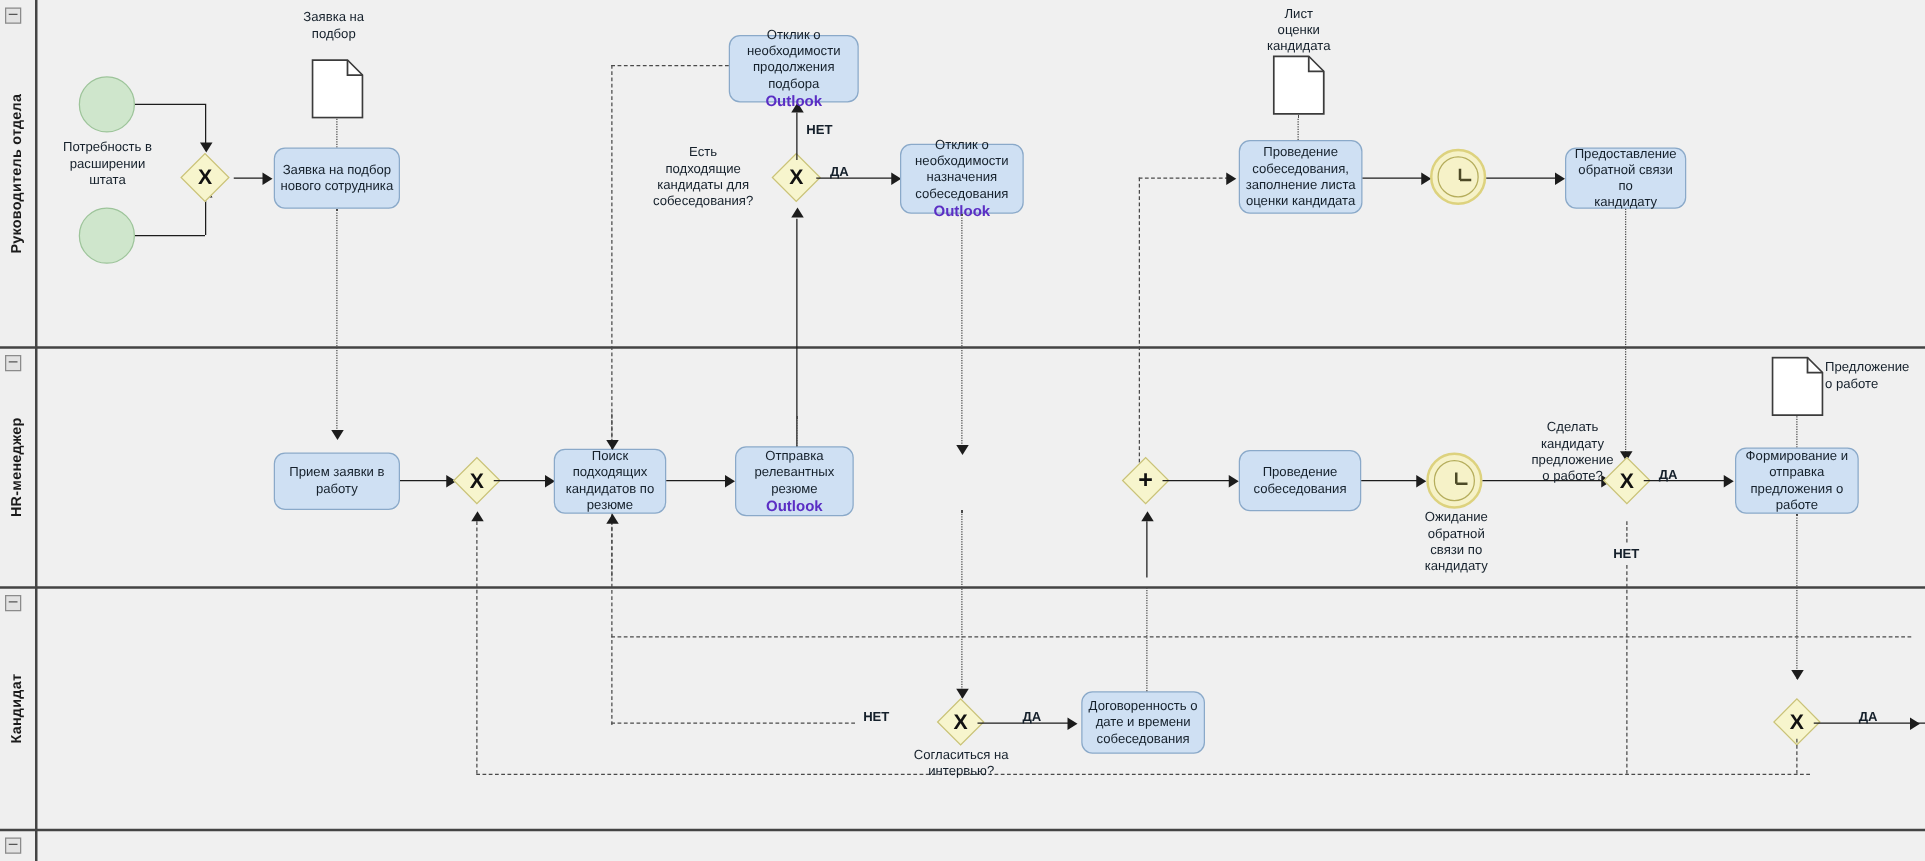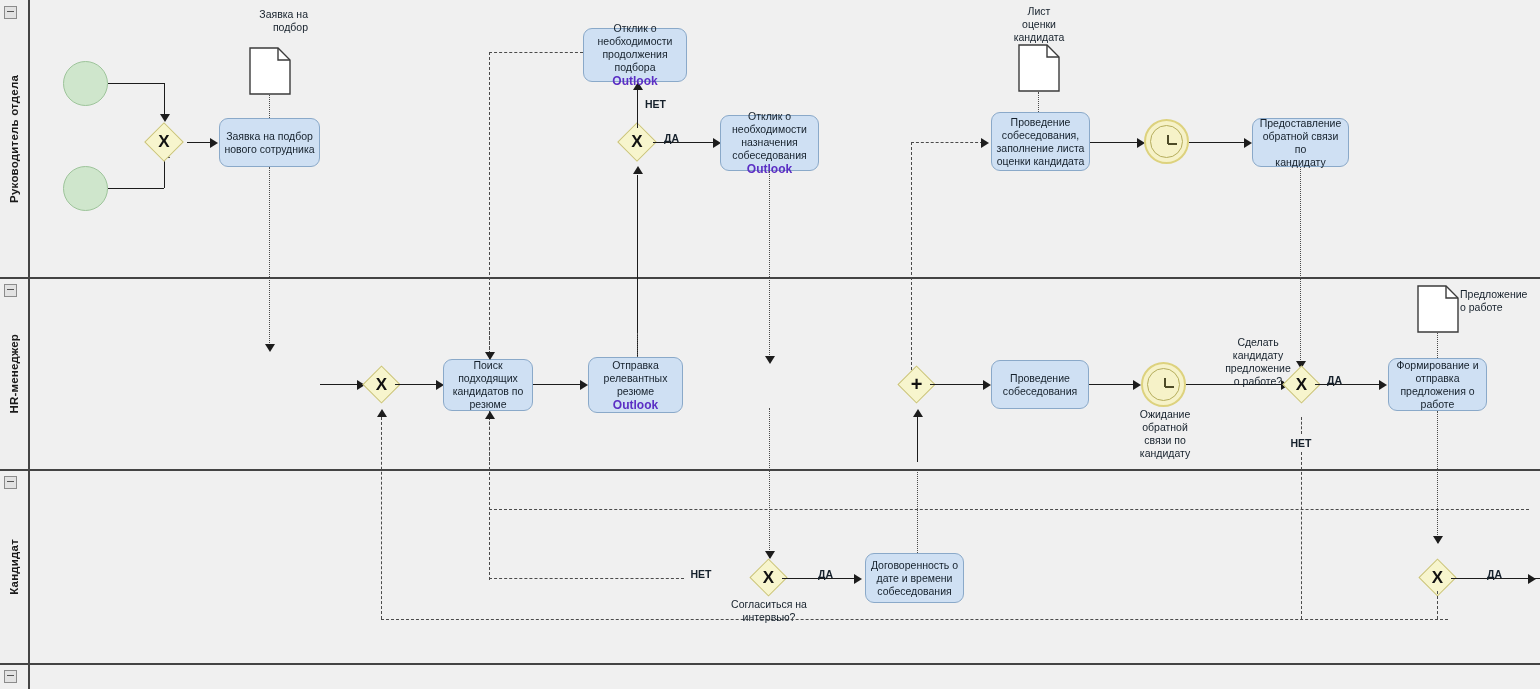--- a/index.html
+++ b/index.html
@@ -108,55 +108,62 @@
   <div class="lane-header" style="top:664px;height:25px;">
     <div class="collapse-box" style="top:6px;"></div>
   </div>
 
   <div class="pool-border" style="left:0;top:277px;width:1540px;height:2px;"></div>
   <div class="pool-border" style="left:0;top:469px;width:1540px;height:2px;"></div>
   <div class="pool-border" style="left:0;top:663px;width:1540px;height:2px;"></div>
   <div class="pool-border" style="left:28px;top:0;width:1.5px;height:689px;"></div>
 
   <div class="ev-start" style="left:63px;top:61px;width:45px;height:45px;"></div>
+  <div class="lab" style="left:30px;top:112px;width:112px;white-space:pre-line;">Потребность в
+расширении
+штата</div>
 
   <div class="ev-start" style="left:63px;top:166px;width:45px;height:45px;"></div>
 
   <div class="conn h" style="left:108px;top:83px;width:56px;"></div>
   <div class="conn v" style="left:164px;top:83px;height:32px;"></div>
   <div class="arw dn" style="left:160px;top:114px;"></div>
 
   <div class="conn h" style="left:108px;top:188px;width:56px;"></div>
   <div class="conn v" style="left:164px;top:158px;height:30px;"></div>
   <div class="arw up" style="left:160px;top:150px;"></div>
 
   <div class="gw" style="left:150px;top:128px;width:28px;height:28px;"></div>
   <div class="gw-mark" style="left:150px;top:128px;width:28px;height:28px;">X</div>
 
   <div class="conn h" style="left:187px;top:142px;width:25px;"></div>
   <div class="arw rt" style="left:210px;top:138px;"></div>
 
-  <div class="lab" style="left:198px;top:8px;width:110px;white-space:pre-line;text-align:right;">Заявка на
+  <div class="lab" style="left:212px;top:8px;width:110px;white-space:pre-line;">Заявка на
 подбор</div>
   <div class="doc" style="left:249px;top:47px;">
     <svg width="42" height="48" viewBox="0 0 42 48">
         <path d="M1 1 H29 L41 13 V47 H1 Z" fill="#ffffff" stroke="#3b3b3b" stroke-width="1.4"></path>
         <path d="M29 1 V13 H41" fill="none" stroke="#3b3b3b" stroke-width="1.4"></path>
       </svg>
   </div>
   <div class="conn v dot" style="left:269px;top:95px;height:23px;"></div>
 
   <div class="task" style="left:219px;top:118px;width:101px;height:49px;">
     <span class="lbl" style="white-space:pre-line;">Заявка на подбор
 нового сотрудника</span>
   </div>
 
   <div class="conn v dot" style="left:269px;top:167px;height:178px;"></div>
   <div class="arw dn" style="left:265px;top:344px;"></div>
 
+  <div class="lab" style="left:505px;top:116px;width:115px;white-space:pre-line;">Есть
+подходящие
+кандидаты для
+собеседования?</div>
   <div class="gw" style="left:623px;top:128px;width:28px;height:28px;"></div>
   <div class="gw-mark" style="left:623px;top:128px;width:28px;height:28px;">X</div>
 
   <div class="conn v" style="left:637px;top:175px;height:188px;"></div>
   <div class="arw up" style="left:633px;top:166px;"></div>
 
   <div class="conn v" style="left:637px;top:90px;height:38px;"></div>
   <div class="arw up" style="left:633px;top:82px;"></div>
   <div class="lab b" style="left:645px;top:98px;width:30px;text-align:left;">НЕТ</div>
 
@@ -217,20 +224,24 @@
   <div class="conn h" style="left:1189px;top:142px;width:58px;"></div>
   <div class="arw rt" style="left:1244px;top:138px;"></div>
   <div class="task" style="left:1252px;top:118px;width:97px;height:49px;">
     <span class="lbl" style="white-space:pre-line;">Предоставление
 обратной связи по
 кандидату</span>
   </div>
   <div class="conn v dot" style="left:1300px;top:167px;height:195px;"></div>
   <div class="arw dn" style="left:1296px;top:361px;"></div>
 
+  <div class="task" style="left:219px;top:362px;width:101px;height:46px;">
+    <span class="lbl" style="white-space:pre-line;">Прием заявки в
+работу</span>
+  </div>
   <div class="conn h" style="left:320px;top:384px;width:40px;"></div>
   <div class="arw rt" style="left:357px;top:380px;"></div>
 
   <div class="gw" style="left:368px;top:371px;width:27px;height:27px;"></div>
   <div class="gw-mark" style="left:368px;top:371px;width:27px;height:27px;">X</div>
 
   <div class="conn v dash" style="left:381px;top:417px;height:202px;"></div>
   <div class="conn h dash" style="left:381px;top:619px;width:1067px;"></div>
   <div class="arw up" style="left:377px;top:409px;"></div>
 

